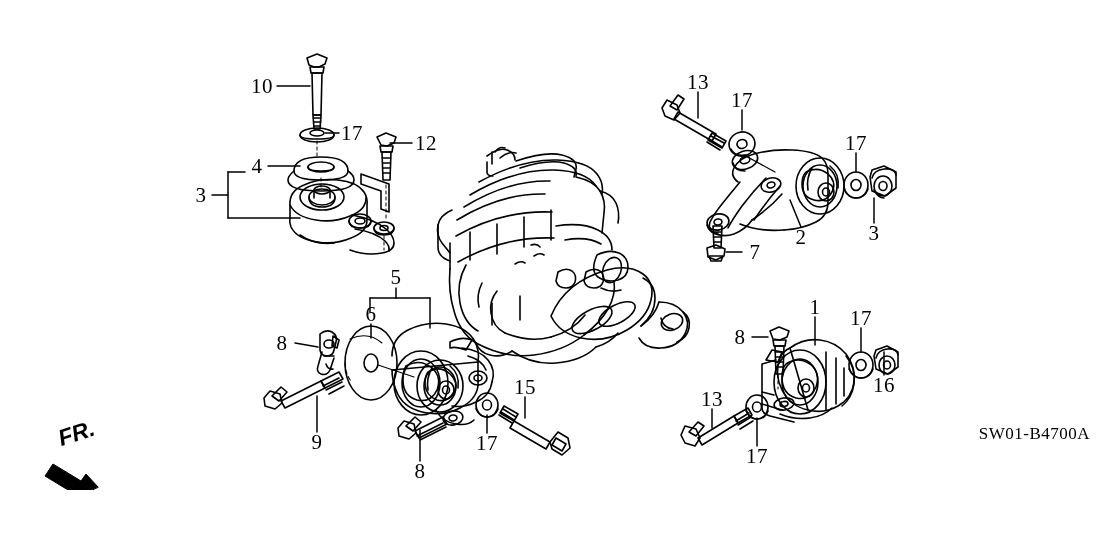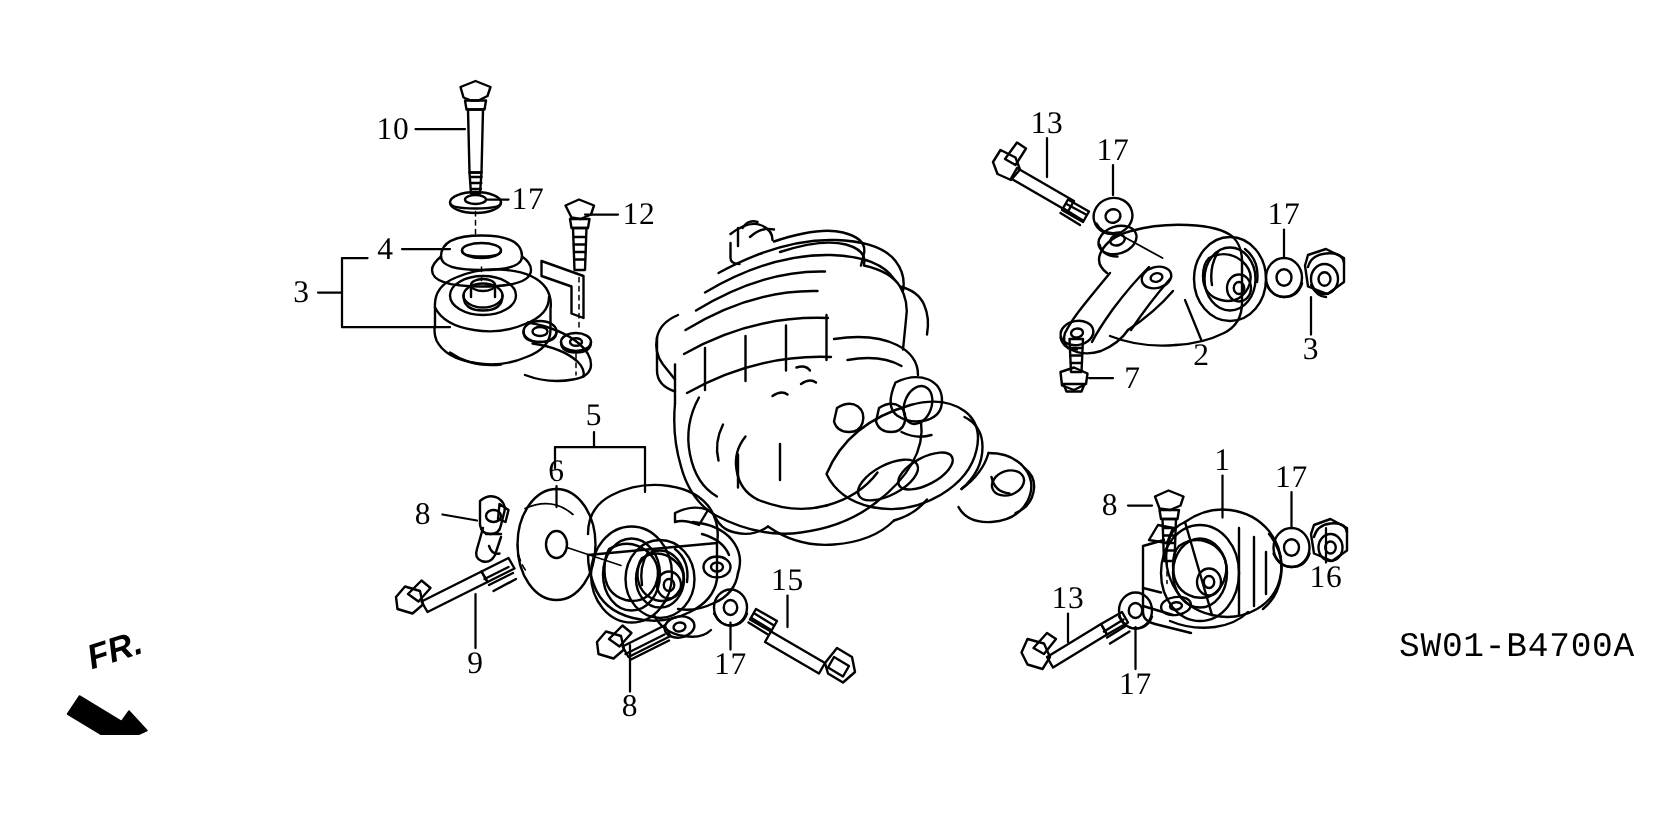--- a/index.html
+++ b/index.html
@@ -31,22 +31,22 @@
     color: #000000;
     line-height: 1;
     white-space: nowrap;
     transform: translate(-50%, -50%);
     letter-spacing: 0.5px;
   }
   #part-number {
     position: absolute;
     right: 18px;
     bottom: 46px;
-    font-family: Liberation Mono, monospace;
-    font-size: 23px;
+    font-family: Liberation Serif, serif;
+    font-size: 17px;
     letter-spacing: 0.5px;
     color: #000000;
     white-space: nowrap;
   }
   #fr-label {
     position: absolute;
     left: 63px;
     bottom: 38px;
     font-family: "Liberation Sans", sans-serif;
     font-weight: bold;

